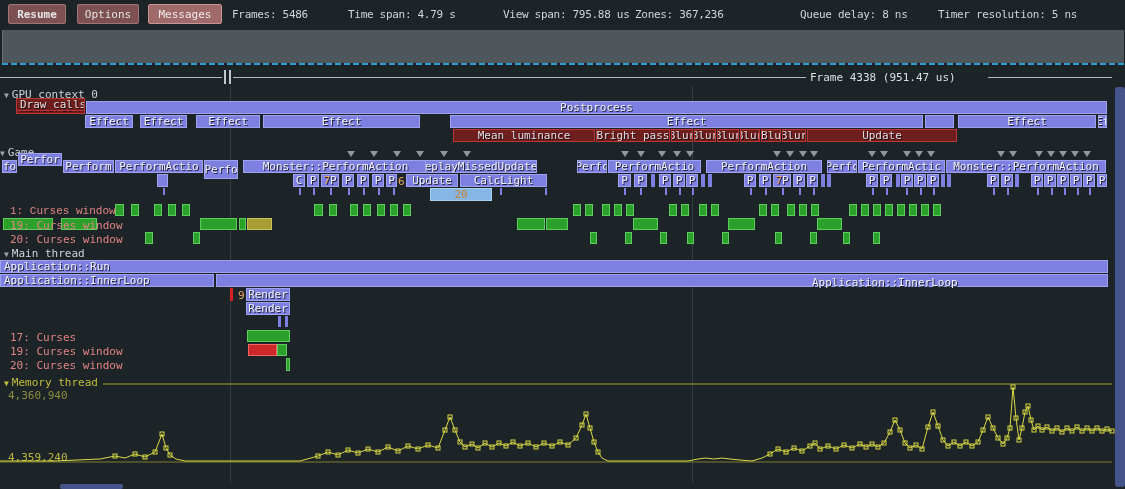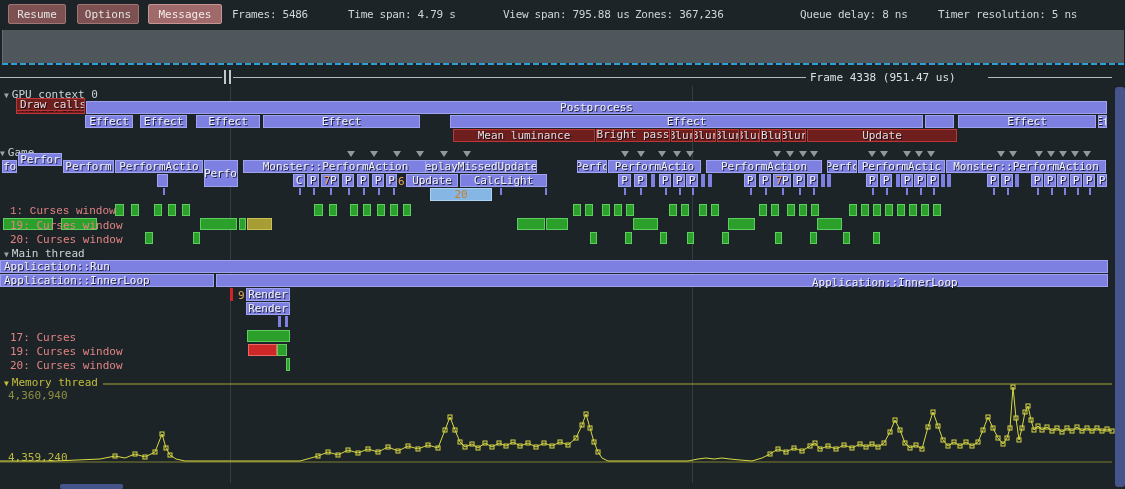--- a/index.html
+++ b/index.html
@@ -51,21 +51,21 @@
   .sec.m .tri-ch{color:#c2bd3a}
   .scroll-v{position:absolute;left:1115px;top:87px;width:10px;height:400px;background:#46548c;border-radius:3px}
   .scroll-h{position:absolute;left:60px;top:484px;width:63px;height:5px;background:#46548c;border-radius:2px}
   svg.mem{position:absolute;left:0;top:0}
 </style>
 </head>
 <body>
 
 <div id="app">
   <div class="toolbar">
-      <button class="tb-btn" style="left: 8px; width: 58px;">Resume</button>
+      <button class="tb-btn" style="left: 8px; width: 58px; font-weight: bold;">Resume</button>
       <button class="tb-btn" style="left: 77px; width: 62px;">Options</button>
       <button class="tb-btn active" style="left: 148px; width: 74px;">Messages</button>
       <span class="stat" style="left: 232px;">Frames: 5486</span>
       <span class="stat" style="left: 348px;">Time span: 4.79 s</span>
       <span class="stat" style="left: 503px;">View span: 795.88 us</span>
       <span class="stat" style="left: 635px;">Zones: 367,236</span>
       <span class="stat" style="left: 800px;">Queue delay: 8 ns</span>
       <span class="stat" style="left: 938px;">Timer resolution: 5 ns</span>
     </div>
   <div class="frames-strip"></div>
@@ -117,33 +117,33 @@
       <div class="bar bar-r al" style="left: 16px; top: 98px; width: 69px; height: 13px;"><span>Draw calls</span></div>
       <div class="bar bar-p" style="left: 85px; top: 115px; width: 48px; height: 13px;"><span>Effect</span></div>
       <div class="bar bar-p" style="left: 140px; top: 115px; width: 47px; height: 13px;"><span>Effect</span></div>
       <div class="bar bar-p" style="left: 196px; top: 115px; width: 64px; height: 13px;"><span>Effect</span></div>
       <div class="bar bar-p" style="left: 263px; top: 115px; width: 157px; height: 13px;"><span>Effect</span></div>
       <div class="bar bar-p" style="left: 450px; top: 115px; width: 473px; height: 13px;"><span>Effect</span></div>
       <div class="bar bar-p" style="left: 925px; top: 115px; width: 29px; height: 13px;"></div>
       <div class="bar bar-p" style="left: 958px; top: 115px; width: 138px; height: 13px;"><span>Effect</span></div>
       <div class="bar bar-p" style="left: 1098px; top: 115px; width: 9px; height: 13px;"><span>Ef</span></div>
       <div class="bar bar-r" style="left: 453px; top: 129px; width: 142px; height: 13px;"><span>Mean luminance</span></div>
-      <div class="bar bar-r" style="left: 596px; top: 129px; width: 74px; height: 13px; align-items: flex-end;"><span>Bright pass</span></div>
+      <div class="bar bar-r" style="left: 596px; top: 129px; width: 74px; height: 13px;"><span>Bright pass</span></div>
       <div class="bar bar-r" style="left: 671px; top: 129px; width: 22px; height: 13px;"><span>Blur</span></div>
       <div class="bar bar-r" style="left: 694px; top: 129px; width: 22px; height: 13px;"><span>Blur</span></div>
       <div class="bar bar-r" style="left: 717px; top: 129px; width: 22px; height: 13px;"><span>Blur</span></div>
       <div class="bar bar-r" style="left: 740px; top: 129px; width: 20px; height: 13px;"><span>Blur</span></div>
       <div class="bar bar-r" style="left: 761px; top: 129px; width: 20px; height: 13px;"><span>Blu</span></div>
       <div class="bar bar-r" style="left: 782px; top: 129px; width: 24px; height: 13px;"><span>Blur</span></div>
       <div class="bar bar-r" style="left: 807px; top: 129px; width: 150px; height: 13px;"><span>Update</span></div>
       <div class="bar bar-p" style="left: 2px; top: 160px; width: 15px; height: 13px;"><span>fo</span></div>
       <div class="bar bar-p" style="left: 18px; top: 153px; width: 44px; height: 13px;"><span>Perfor</span></div>
       <div class="bar bar-p" style="left: 63px; top: 160px; width: 51px; height: 13px;"><span>Perform</span></div>
       <div class="bar bar-p" style="left: 115px; top: 160px; width: 88px; height: 13px;"><span>PerformActio</span></div>
-      <div class="bar bar-p" style="left: 204px; top: 160px; width: 34px; height: 27px; justify-content: flex-end;"><span>Perfo</span></div>
+      <div class="bar bar-p" style="left: 204px; top: 160px; width: 34px; height: 19px;"><span>Perfo</span></div>
       <div class="bar bar-p" style="left: 243px; top: 160px; width: 185px; height: 13px;"><span>Monster::PerformAction</span></div>
       <div class="bar bar-p" style="left: 425px; top: 160px; width: 112px; height: 13px;"><span>ReplayMissedUpdates</span></div>
       <div class="bar bar-p" style="left: 577px; top: 160px; width: 30px; height: 13px;"><span>Perfc</span></div>
       <div class="bar bar-p" style="left: 608px; top: 160px; width: 93px; height: 13px;"><span>PerformActio</span></div>
       <div class="bar bar-p" style="left: 706px; top: 160px; width: 116px; height: 13px;"><span>PerformAction</span></div>
       <div class="bar bar-p" style="left: 827px; top: 160px; width: 30px; height: 13px;"><span>Perfc</span></div>
       <div class="bar bar-p" style="left: 858px; top: 160px; width: 87px; height: 13px;"><span>PerformActic</span></div>
       <div class="bar bar-p" style="left: 946px; top: 160px; width: 160px; height: 13px;"><span>Monster::PerformAction</span></div>
       <div class="bar bar-p" style="left: 157px; top: 174px; width: 11px; height: 13px;"></div>
       <div class="bar bar-p" style="left: 293px; top: 174px; width: 12px; height: 13px;"><span>C</span></div>

